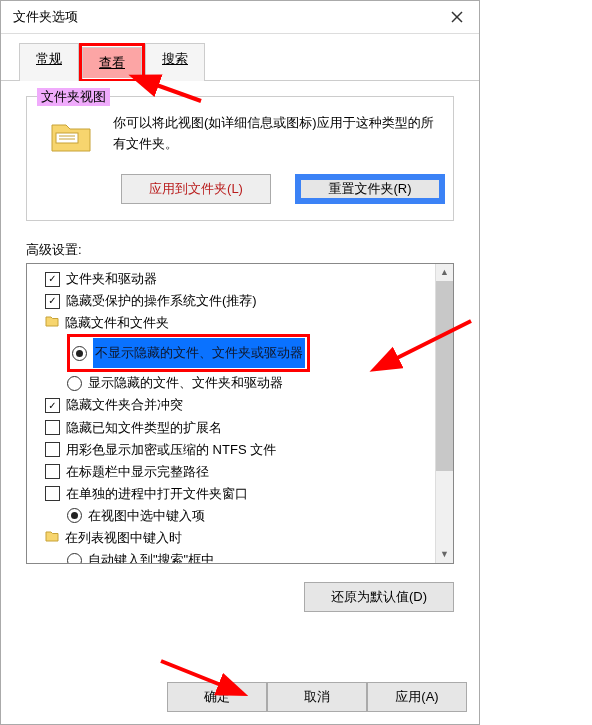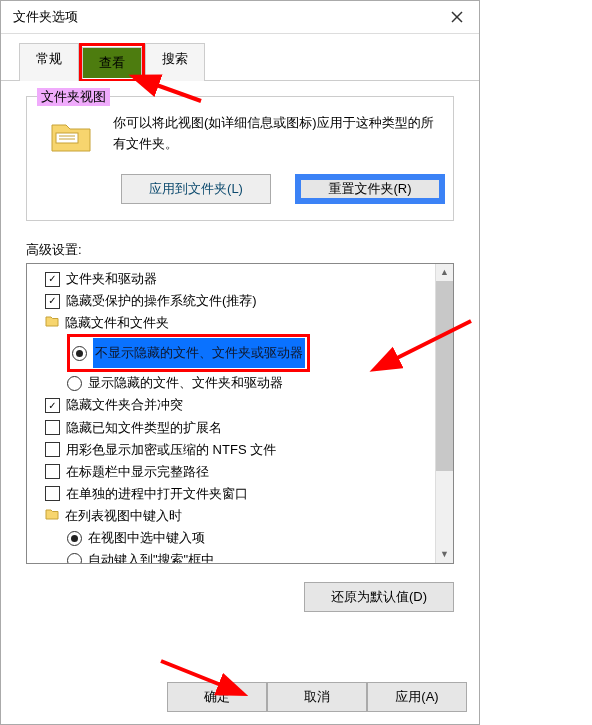--- a/index.html
+++ b/index.html
@@ -45,23 +45,24 @@
     border-bottom: 1px solid #ccc;
   }
   .tab {
     padding: 6px 16px;
     border: 1px solid #ccc;
     border-bottom: none;
     background: #f5f5f5;
     font-size: 13px;
     position: relative;
     bottom: -1px;
+    text-decoration: underline;
   }
   .tab.active {
-    background: #4d7c0f;
+    background: #fca5a5;
     border-bottom: 1px solid #fff;
   }
   .tab-highlight {
     border: 3px solid #ff0000;
     position: relative;
     bottom: -1px;
   }
   .content {
     padding: 15px 25px 10px 25px;
   }
@@ -116,21 +117,21 @@
     align-items: center;
     justify-content: center;
     padding: 0 10px;
     box-sizing: border-box;
   }
   .btn.primary {
     border: 6px solid #3b82f6;
     background: #e6e6e6;
   }
   .btn.disabled {
-    color: #0c4a6e;
+    color: #b91c1c;
     background: #eee;
   }
   .advanced-label {
     font-size: 13px;
     margin-bottom: 4px;
   }
   .tree {
     border: 1px solid #888;
     height: 295px;
     overflow: hidden;
@@ -312,29 +313,29 @@
           <span>用彩色显示加密或压缩的 NTFS 文件</span>
         </div>
         <div class="tree-item">
           <span class="checkbox"></span>
           <span>在标题栏中显示完整路径</span>
         </div>
         <div class="tree-item">
           <span class="checkbox"></span>
           <span>在单独的进程中打开文件夹窗口</span>
         </div>
+        <div class="tree-item level2">
+          <span class="radio checked"></span>
+          <span>在视图中选中键入项</span>
+        </div>
         <div class="tree-item">
           <span><svg class="folder-glyph" viewBox="0 0 14 12">
               <path d="M1 2 h5 l1.5 1.5 h5.5 v7.5 h-12 z" fill="#f7d56e" stroke="#c7a236"></path>
             </svg></span>
           <span>在列表视图中键入时</span>
-        </div>
-        <div class="tree-item level2">
-          <span class="radio checked"></span>
-          <span>在视图中选中键入项</span>
         </div>
         <div class="tree-item level2">
           <span class="radio"></span>
           <span>自动键入到"搜索"框中</span>
         </div>
         <div class="tree-item" style="opacity: 0.25;">
           <span>在缩略图上显示文件图标</span>
         </div>
         <div class="scrollbar">
         <div class="scroll-btn">▲</div>

